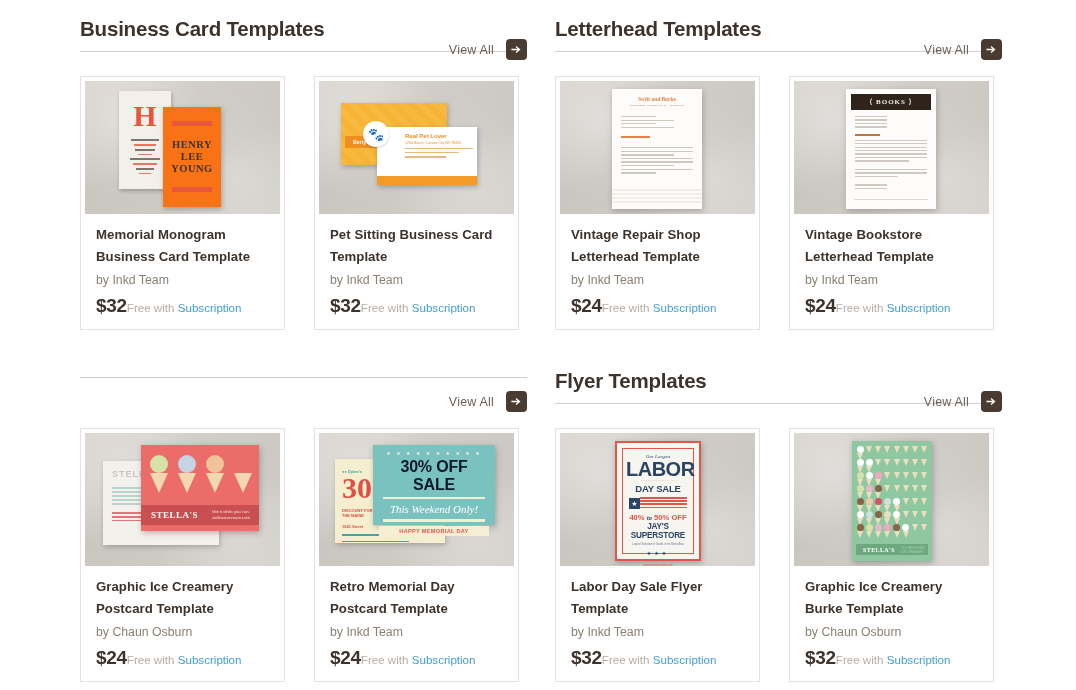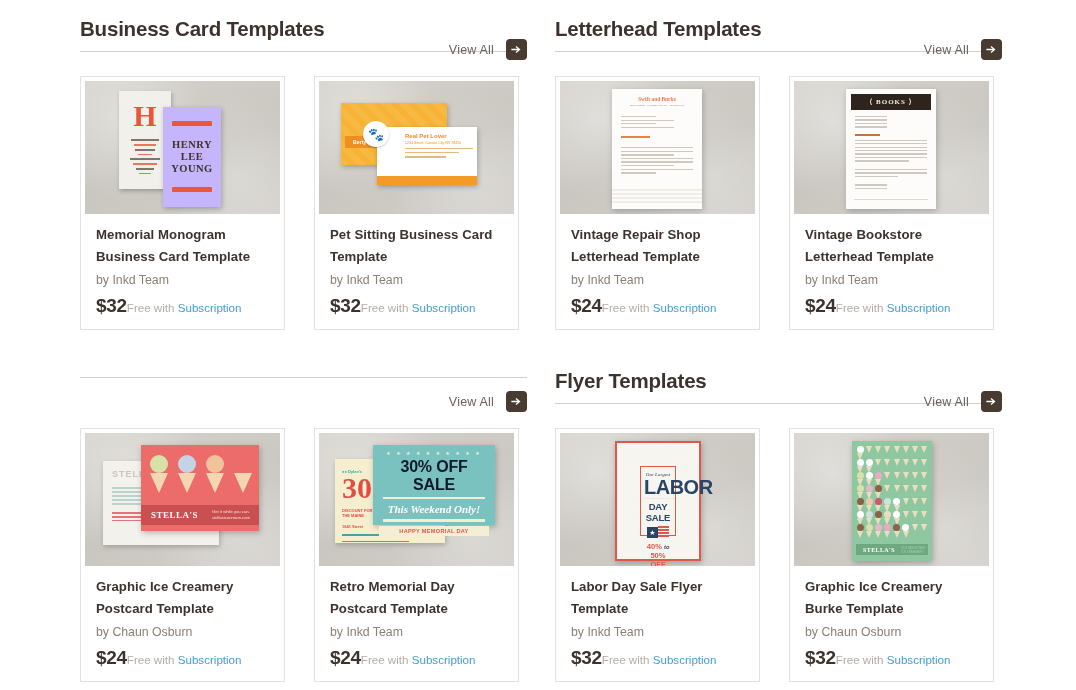--- a/index.html
+++ b/index.html
@@ -178,21 +178,21 @@
     font-size: 30px; color: #e8563c; line-height: 30px;
   }
   .bc-lines { position: absolute; left: 8px; right: 8px; top: 48px; }
   .bc-lines div {
     height: 2px; background: #5a4c42; margin: 0 auto 3px auto; opacity: .75;
   }
   .bc-lines div.o { background: #e8563c; height: 1.5px; opacity: .8; }
   .bc-front {
     position: absolute; left: 78px; top: 26px;
     width: 58px; height: 100px;
-    background: #c4b5fd;
+    background: #f97316;
     box-shadow: 1px 2px 5px rgba(0,0,0,0.25);
   }
   .bc-bar {
     position: absolute; left: 9px; right: 9px; height: 5px;
     background: #e8563c; border-radius: 1px;
   }
   .bc-name {
     position: absolute; left: 0; right: 0; top: 32px;
     text-align: center;
     font-family: "Liberation Serif", serif;
@@ -335,34 +335,34 @@
     background: #79c2c0; box-shadow: 1px 2px 6px rgba(0,0,0,0.25);
     padding: 5px 6px; color: #fff; text-align: center;
   }
   .rm-stars { font-size: 5px; letter-spacing: 2px; color: #f4efd4; }
   .rm-h {
     font-size: 16px; font-weight: bold; color: #0f172a; margin-top: 2px;
     font-family: "Liberation Sans", sans-serif; letter-spacing: -0.2px;
   }
   .rm-rule { height: 2.4px; background: #f4efd4; margin: 3px 4px; }
   .rm-script {
-    font-family: "Liberation Serif", serif; font-style: italic; font-weight: bold;
+    font-family: "Liberation Serif", serif; font-style: italic; font-weight: normal;
     font-size: 11px; color: #fff; line-height: 14px;
   }
   .rm-foot {
     background: #f4efd4; color: #e8554a; font-size: 5.6px; font-weight: bold;
     padding: 2px 0; margin-top: 4px; letter-spacing: .3px;
   }
 
   
   .ld-page {
     position: absolute; left: 55px; top: 8px;
     width: 86px; height: 120px;
     background: #f7f5f0; box-shadow: 1px 2px 6px rgba(0,0,0,0.25);
-    border: 2px solid #e0564b; padding: 23px;
+    border: 2px solid #e0564b; padding: 5px;
     text-align: center;
   }
   .ld-inner { border: 1px solid #e0564b; height: 100%; padding: 5px 3px; }
   .ld-s1 { font-family:"Liberation Serif",serif; font-style: italic; font-size: 5px; color: #2f4a6b; }
   .ld-big { font-size: 20px; font-weight: bold; color: #2a4466; line-height: 20px; letter-spacing: -0.5px; }
   .ld-dots { font-size: 3.4px; color: #e0564b; letter-spacing: .6px; }
   .ld-day { font-size: 9.5px; font-weight: bold; color: #2a4466; letter-spacing: -0.2px; }
   .ld-flag { display: flex; align-items: center; margin: 3px 3px; }
   .ld-flag .sq { width: 11px; height: 11px; background: #2a4466; color: #fff; font-size: 7px; line-height: 11px; }
   .ld-flag .st { flex: 1; }

